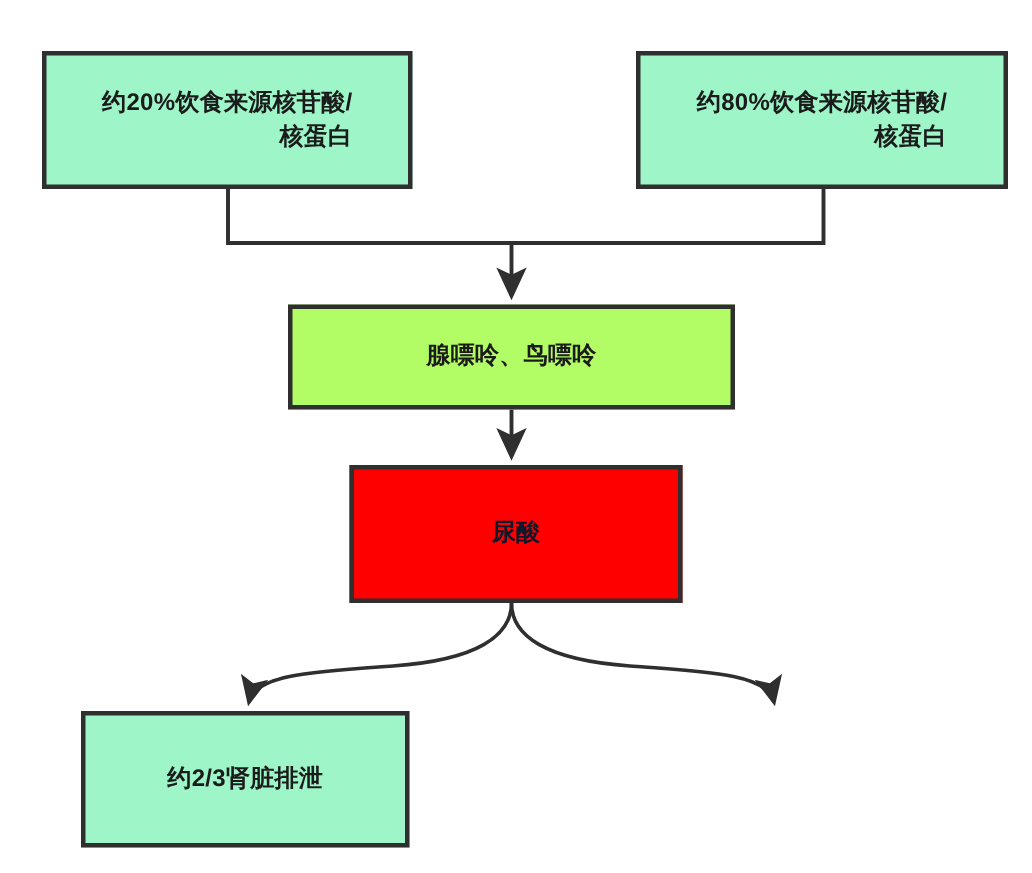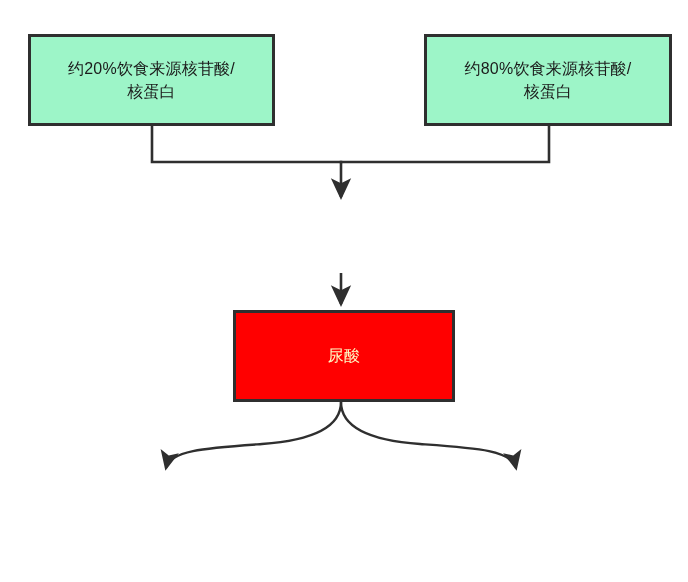--- a/index.html
+++ b/index.html
@@ -26,31 +26,31 @@
     height: 582px;
     pointer-events: none;
   }
   .node {
     position: absolute;
     box-sizing: border-box;
     border: 3px solid #2f2f2f;
     display: flex;
     align-items: center;
     justify-content: center;
-    text-align: center;
-    font-weight: normal;
+    text-align: right;
+    font-weight: bold;
     font-size: 16px;
     line-height: 1.45;
     letter-spacing: 0.2px;
     padding: 4px 10px;
     white-space: pre-line;
   }
   .node-mint  { background: #9DF5C8; color: #1b1b1b; }
   .node-lime  { background: #B2FC66; color: #1b1b1b; }
-  .node-red   { background: #FF0000; color: #fef9c3; }
+  .node-red   { background: #FF0000; color: #0f172a; }
 
   #node-dietary    { left: 28px;  top: 34px;  width: 247px; height: 92px; }
   #node-cellular   { left: 424px; top: 34px;  width: 248px; height: 92px; }
   #node-purines    { left: 192px; top: 203px; width: 298px; height: 70px; }
   #node-uric-acid  { left: 233px; top: 310px; width: 222px; height: 92px; }
   #node-renal      { left: 54px;  top: 474px; width: 219px; height: 91px; }
   #node-extrarenal { left: 404px; top: 474px; width: 219px; height: 91px; }
 </style>
 </head>
 <body>
@@ -74,18 +74,20 @@
 
     <path d="M 341 402 C 341 424 364 440 420 444 C 476 448 512 450 516 468" fill="none" stroke="#2f2f2f" stroke-width="2.4" marker-end="url(#arrowhead)"></path>
   </svg>
 
   <div class="node node-mint" id="node-dietary">约20%饮食来源核苷酸/
 核蛋白</div>
 
   <div class="node node-mint" id="node-cellular">约80%饮食来源核苷酸/
 核蛋白</div>
 
+  <div class="node node-lime" id="node-purines">腺嘌呤、鸟嘌呤</div>
 
   <div class="node node-red" id="node-uric-acid">尿酸</div>
 
+  <div class="node node-mint" id="node-renal">约2/3肾脏排泄</div>
 
 
 </div>
 
 </body></html>

